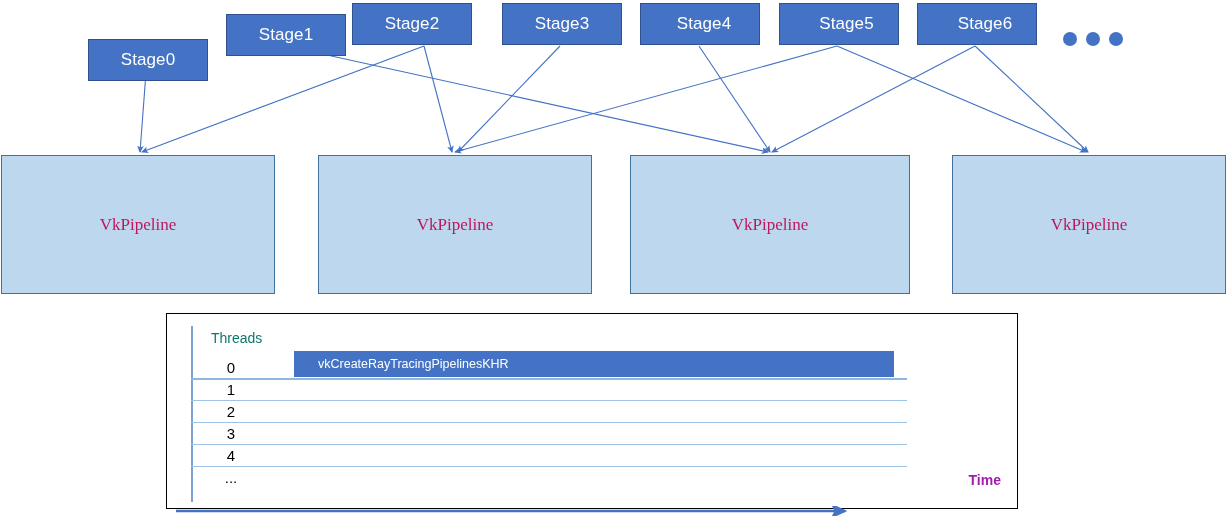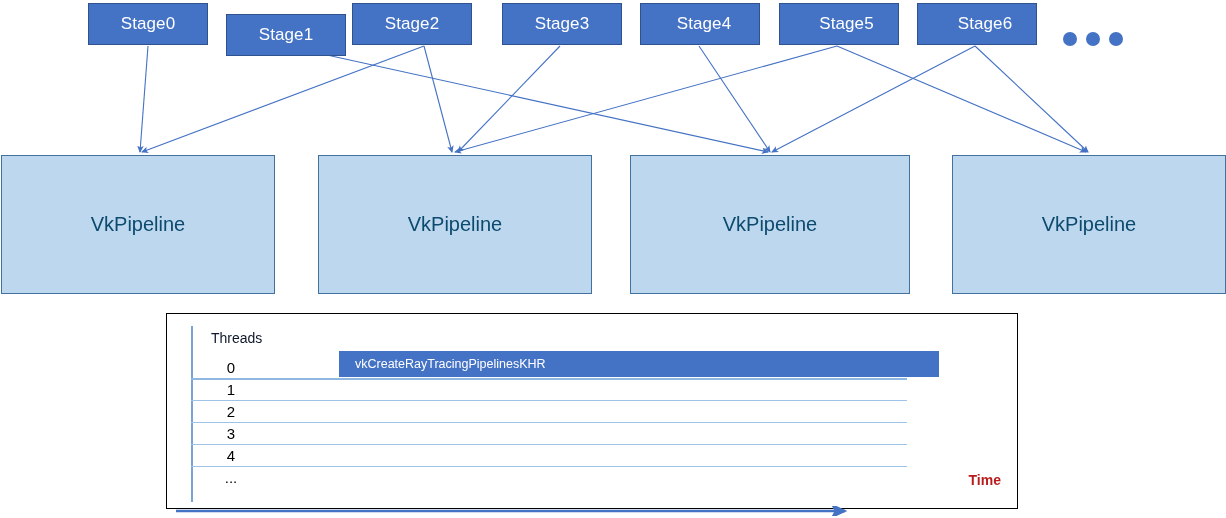--- a/index.html
+++ b/index.html
@@ -59,23 +59,23 @@
   .pipeline-box {
     position: absolute;
     top: 155px;
     height: 139px;
     background: #BDD7EE;
     border: 1px solid #41719C;
     box-sizing: border-box;
     display: flex;
     align-items: center;
     justify-content: center;
-    color: #0c4a6e;
-    font-size: 20px;
-    font-family: Liberation Sans, sans-serif;
+    color: #be185d;
+    font-size: 17px;
+    font-family: Liberation Serif, serif;
   }
 
   
   #arrows {
     position: absolute;
     left: 0; top: 0;
     width: 1226px;
     height: 518px;
     pointer-events: none;
   }
@@ -103,21 +103,21 @@
     top: 12px;
     width: 2px;
     height: 176px;
     background: #7BA2D4;
   }
   .tl-threads-label {
     position: absolute;
     left: 44px;
     top: 16px;
     font-size: 14px;
-    color: #0f172a;
+    color: #0f766e;
     font-family: "Liberation Sans", sans-serif;
     font-weight: normal;
   }
   .tl-row-label {
     position: absolute;
     left: 44px;
     width: 40px;
     text-align: center;
     font-size: 15px;
     color: #000000;
@@ -135,31 +135,30 @@
     background: #8FB8E0;
   }
   .tl-bar {
     position: absolute;
     background: #4472C4;
     color: #ffffff;
     font-size: 12.5px;
     font-family: "Liberation Sans", sans-serif;
     display: flex;
     align-items: center;
-    padding-left: 16px;
+    padding-left: 24px;
     box-sizing: border-box;
     white-space: nowrap;
-    margin-left: 45px;
   }
   .tl-time-label {
     position: absolute;
     right: 16px;
     bottom: 20px;
     font-size: 14px;
-    color: #b91c1c;
+    color: #a21caf;
     font-family: "Liberation Sans", sans-serif;
     font-weight: bold;
   }
   #tl-time-axis {
     position: absolute;
     left: 170px;
     top: 506px;
     width: 1000px;
     height: 10px;
   }
@@ -183,21 +182,21 @@
         <line x1="560" y1="46" x2="458" y2="152" marker-end="url(#ah)"></line>
         <line x1="699" y1="46" x2="770" y2="152" marker-end="url(#ah)"></line>
         <line x1="837" y1="46" x2="455" y2="152" marker-end="url(#ah)"></line>
         <line x1="837" y1="46" x2="1086" y2="152" marker-end="url(#ah)"></line>
         <line x1="975" y1="46" x2="772" y2="152" marker-end="url(#ah)"></line>
         <line x1="975" y1="46" x2="1088" y2="152" marker-end="url(#ah)"></line>
       </g>
   </svg>
 
   <div id="stage-layer">
-      <div class="stage-box" style="left: 88px;">Stage0</div>
+      <div class="stage-box" style="left: 88px; margin-top: 36px;">Stage0</div>
       <div class="stage-box" style="left: 226px; margin-top: 11px;">Stage1</div>
       <div class="stage-box" style="left: 352px;">Stage2</div>
       <div class="stage-box" style="left: 502px;">Stage3</div>
       <div class="stage-box" style="left: 640px; padding-left: 8px;">Stage4</div>
       <div class="stage-box" style="left: 779px; padding-left: 15px;">Stage5</div>
       <div class="stage-box" style="left: 917px; padding-left: 16px;">Stage6</div>
     </div>
 
   <div class="ellipsis-dots">
     <span class="dot"></span>

